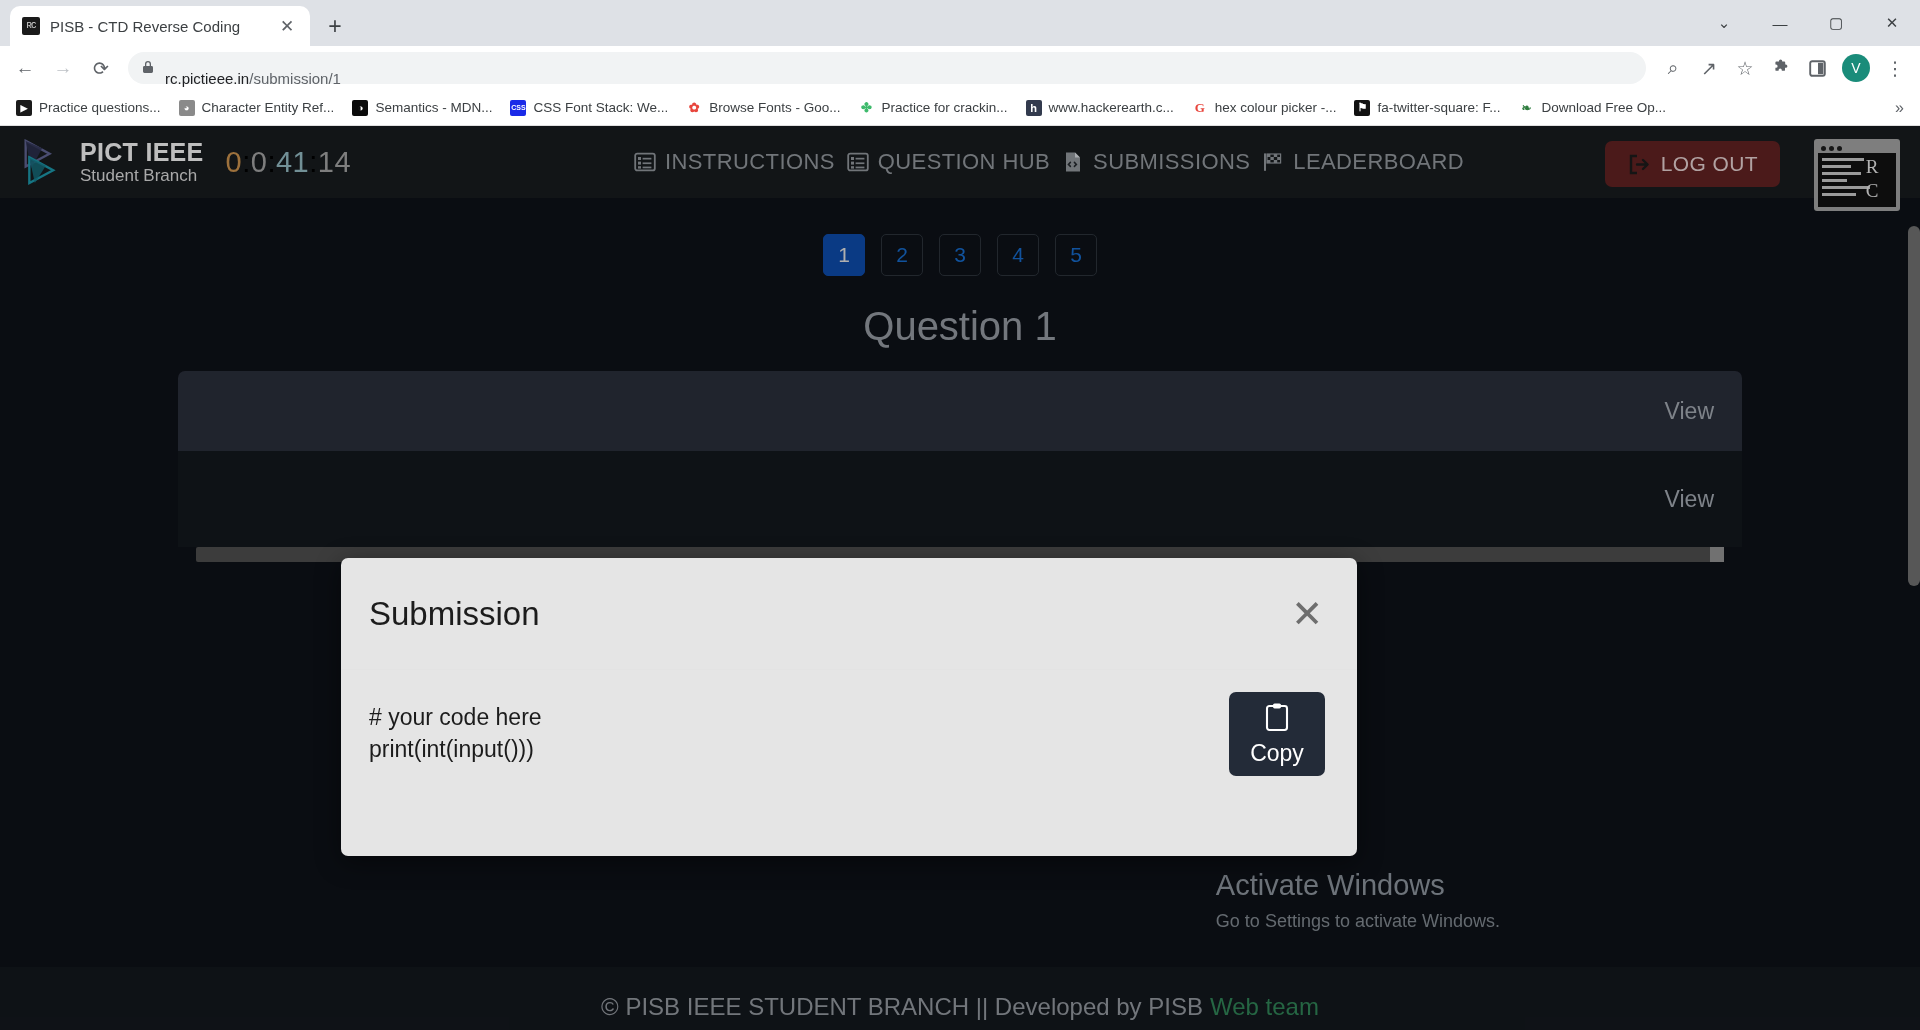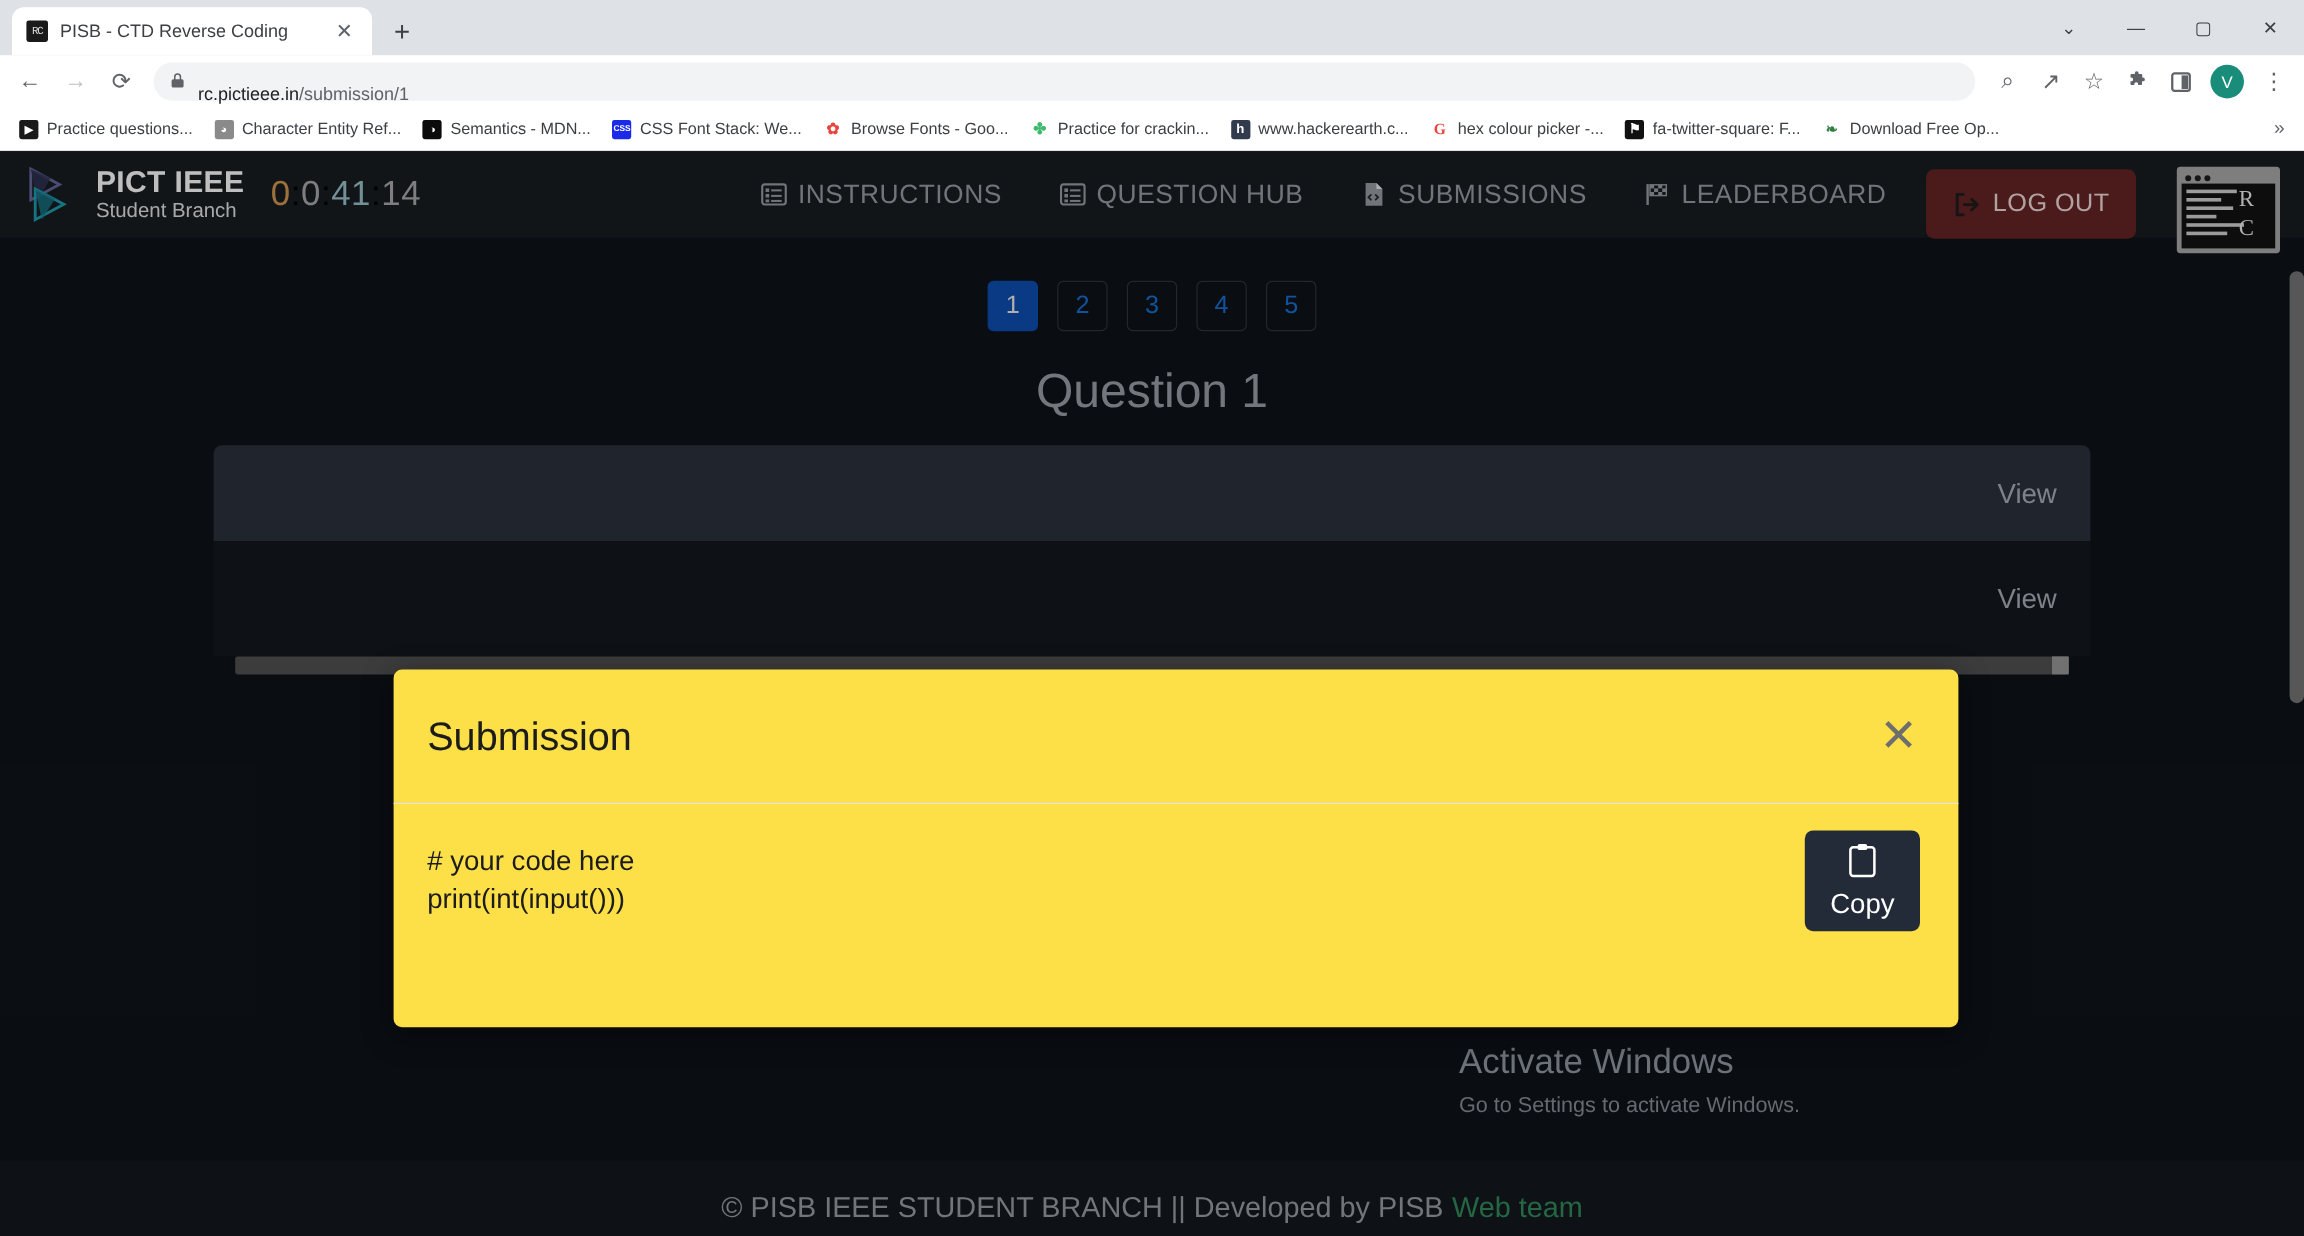--- a/index.html
+++ b/index.html
@@ -115,32 +115,32 @@
   .brand-l2 { font-size: 17px; color: #cfcfcf; margin-top: 2px; }
   .timer {
     margin-left: 22px; font-size: 29px; letter-spacing: .5px; flex: none;
     font-family: "Liberation Sans", sans-serif;
   }
   .t-h { color: #c08a4a; } .t-m { color: #9a9a9a; }
   .t-s { color: #8bb0b8; } .t-ms { color: #9a9a9a; }
 
   .navlinks {
     position: absolute; left: 634px; top: 0; height: 72px;
-    display: flex; align-items: center; gap: 48px;
+    display: flex; align-items: center; gap: 12px;
   }
   .navlink {
     display: flex; align-items: center; gap: 9px; color: #8a8f94;
     font-size: 22px; letter-spacing: .4px; cursor: pointer; white-space: nowrap;
   }
   .navlink .nico { width: 22px; height: 22px; flex: none; display: block; }
 
   .logout {
     position: absolute; right: 140px; top: 15px;
     background: #5c2020; color: #d8c6c6; border: none; border-radius: 7px;
-    height: 58px; padding: 0 22px; display: flex; align-items: center;
+    height: 46px; padding: 0 22px; display: flex; align-items: center;
     gap: 11px; font-size: 21px; letter-spacing: .4px; cursor: pointer;
   }
   .rc-logo {
     position: absolute; right: 20px; top: 13px; width: 86px; height: 72px;
     background: #9a9a9a; border-radius: 3px; padding: 4px;
   }
   .rc-bar { height: 10px; display: flex; align-items: center; gap: 3px; padding-left: 3px; }
   .rc-dot { width: 5px; height: 5px; border-radius: 50%; background: #1c1c1c; }
   .rc-screen {
     background: #101010; height: 54px; position: relative; overflow: hidden;
@@ -208,22 +208,22 @@
     color: #7d848c; pointer-events: none;
   }
   .winmark .wm1 { font-size: 29px; color: #868d95; }
   .winmark .wm2 { font-size: 18px; color: #7b8289; margin-top: 9px; }
 
   
   .overlay {
     position: absolute; inset: 0; background: rgba(0,0,0,0.18);
   }
   .modal {
-    position: absolute; left: 328px; top: 432px; width: 1304px; height: 298px;
-    background: #fde047; border-radius: 7px; box-shadow: 0 6px 26px rgba(0,0,0,.45);
+    position: absolute; left: 341px; top: 432px; width: 1016px; height: 298px;
+    background: #e5e5e5; border-radius: 7px; box-shadow: 0 6px 26px rgba(0,0,0,.45);
     display: flex; flex-direction: column;
   }
   .modal-head {
     height: 112px; display: flex; align-items: center; padding: 0 28px;
     border-bottom: 1px solid #e3e3e3;
   }
   .modal-title { font-size: 33px; color: #1c1c1c; font-weight: normal; }
   .modal-close {
     margin-left: auto; font-size: 38px; color: #6e6e6e; cursor: pointer;
     line-height: 1; font-weight: 300; padding: 4px 6px;

